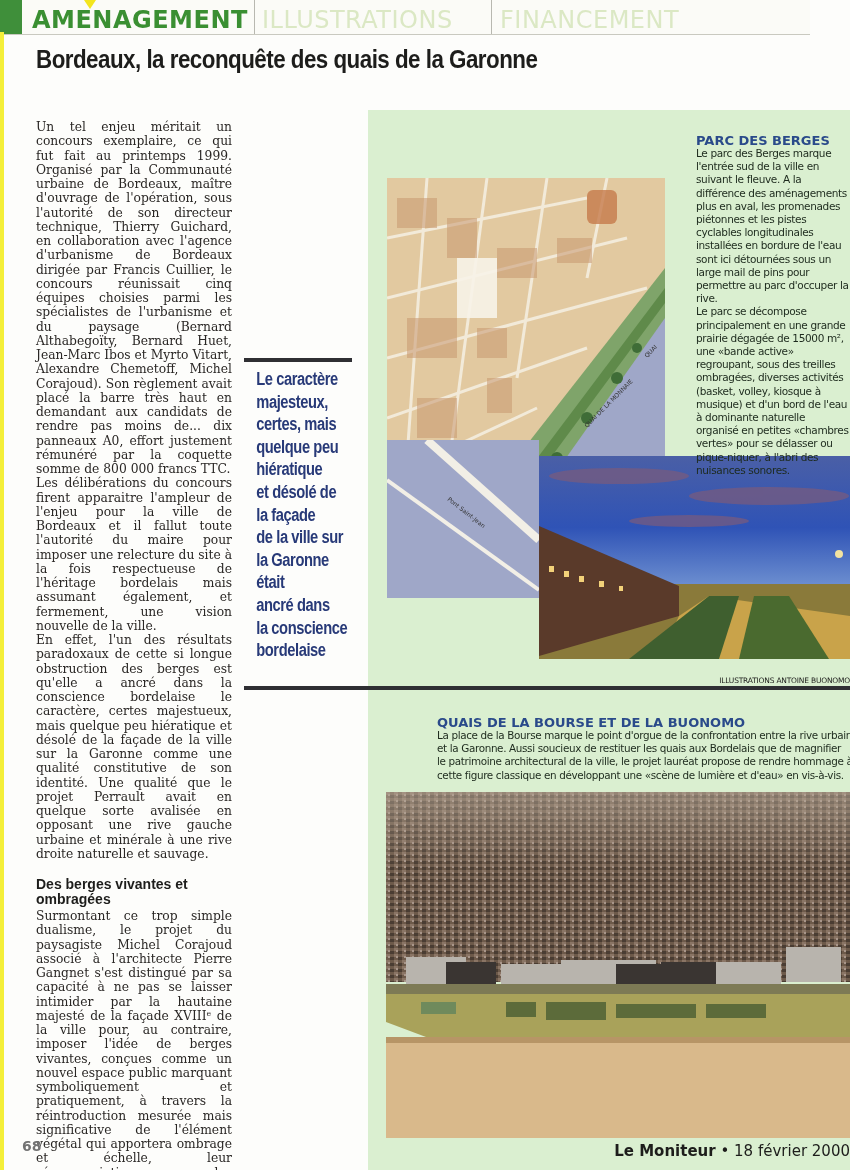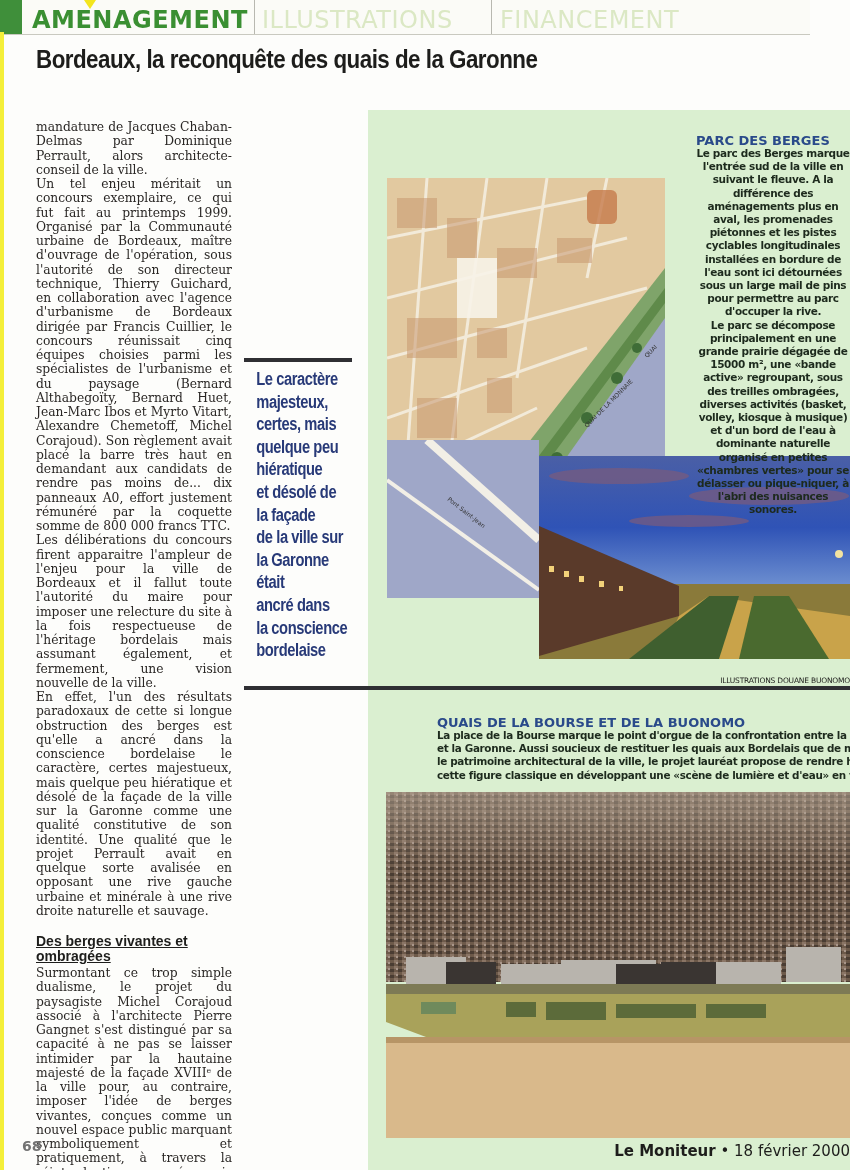--- a/index.html
+++ b/index.html
@@ -22,41 +22,41 @@
   .tab-sep { position: absolute; top: 0; width: 1px; height: 34px; background: #b8b8b0; }
 
   .page-title { position: absolute; left: 36px; top: 44px;
     font-family: "Liberation Sans", sans-serif; font-weight: bold; font-size: 26px;
     color: #1d1d1b; letter-spacing: -0.6px; transform: scaleX(0.86); transform-origin: left; white-space: nowrap; }
 
   .body-col { position: absolute; left: 36px; top: 120px; width: 196px;
     font-size: 12.3px; line-height: 14.25px; color: #2a2725; text-align: justify; }
   .body-col p { margin: 0; text-indent: 0; }
   .subhead { font-family: "Liberation Sans", sans-serif; font-weight: bold; font-size: 14px; line-height: 15px;
-    color: #1d1d1b; margin: 16px 0 2px 0 !important; text-align: left; text-decoration: underline; }
+    color: #1d1d1b; margin: 16px 0 2px 0 !important; text-align: left; }
 
   .page-number { position: absolute; left: 22px; top: 1138px; font-family: "DejaVu Sans", sans-serif;
     font-weight: bold; font-size: 14px; color: #737373; }
 
   .green-panel { position: absolute; left: 368px; top: 110px; width: 482px; height: 1060px; background: #daefd0; }
   .pq-rule { position: absolute; left: 244px; width: 108px; height: 4px; background: #2f2f33; }
   .pq-rule.top { top: 358px; }
   .pq-text { position: absolute; left: 238px; top: 368px; width: 114px; 
     font-family: "Liberation Sans", sans-serif; font-weight: bold; font-size: 17.5px; line-height: 22.6px;
     color: #283a78; letter-spacing: -0.5px; }
   .pq-text span { display: block; white-space: nowrap; transform: scaleX(0.84); transform-origin: right; }
   .long-rule { position: absolute; left: 244px; top: 686px; width: 606px; height: 4px; background: #2f2f33; }
 
   .map-image { position: absolute; left: 387px; top: 178px; width: 278px; height: 420px; overflow: hidden; background: #e6cfa7; }
   .render-image { position: absolute; left: 539px; top: 456px; width: 311px; height: 203px; overflow: hidden; }
   .aerial-image { position: absolute; left: 386px; top: 792px; width: 464px; height: 346px; overflow: hidden; }
 
   .sidebar-block { position: absolute; font-family: "DejaVu Sans", sans-serif; color: #1d2a1d; }
   .sb-title { font-weight: bold; color: #2a4a8a; font-size: 13px; line-height: 13px; }
-  .sb-text { font-weight: bold; font-size: 10.5px; line-height: 13.2px; letter-spacing: -0.35px; text-align: center; }
+  .sb-text { font-weight: normal; font-size: 10.5px; line-height: 13.2px; letter-spacing: -0.35px; }
   .parc { left: 696px; top: 134px; width: 154px; }
   .quais { left: 437px; top: 716px; width: 413px; }
   .quais .sb-text { font-size: 10.4px; white-space: nowrap; }
 
   .credit { position: absolute; right: 0; top: 676px; font-family: "DejaVu Sans", sans-serif;
     font-size: 7.5px; color: #1d1d1b; letter-spacing: -0.2px; white-space: nowrap; }
   .footer { position: absolute; right: 0; top: 1142px; font-family: "DejaVu Sans", sans-serif;
     font-size: 15px; color: #1d1d1b; white-space: nowrap; }
   .footer b { font-weight: bold; }
   svg { display: block; }
@@ -73,21 +73,20 @@
   <div class="tab-sep" style="left:491px"></div>
   <div class="section-tab tab-inactive tab-fin">FINANCEMENT</div>
 </div>
 <div class="edge-yellow"></div>
 
 <h1 class="page-title" style="margin:0">Bordeaux, la reconquête des quais de la Garonne</h1>
 
 <div class="green-panel"></div>
 
 <div class="body-col">
-  <p>mandature de Jacques Chaban-Delmas par Dominique Perrault, alors architecte-conseil de la ville.</p>
   <p>Un tel enjeu méritait un concours exemplaire, ce qui fut fait au printemps 1999. Organisé par la Communauté urbaine de Bordeaux, maître d'ouvrage de l'opération, sous l'autorité de son directeur technique, Thierry Guichard, en collaboration avec l'agence d'urbanisme de Bordeaux dirigée par Francis Cuillier, le concours réunissait cinq équipes choisies parmi les spécialistes de l'urbanisme et du paysage (Bernard Althabegoïty, Bernard Huet, Jean-Marc Ibos et Myrto Vitart, Alexandre Chemetoff, Michel Corajoud). Son règlement avait placé la barre très haut en demandant aux candidats de rendre pas moins de... dix panneaux A0, effort justement rémunéré par la coquette somme de 800 000 francs TTC.</p>
   <p>Les délibérations du concours firent apparaitre l'ampleur de l'enjeu pour la ville de Bordeaux et il fallut toute l'autorité du maire pour imposer une relecture du site à la fois respectueuse de l'héritage bordelais mais assumant également, et fermement, une vision nouvelle de la ville.</p>
   <p>En effet, l'un des résultats paradoxaux de cette si longue obstruction des berges est qu'elle a ancré dans la conscience bordelaise le caractère, certes majestueux, mais quelque peu hiératique et désolé de la façade de la ville sur la Garonne comme une qualité constitutive de son identité. Une qualité que le projet Perrault avait en quelque sorte avalisée en opposant une rive gauche urbaine et minérale à une rive droite naturelle et sauvage.</p>
   <p class="subhead">Des berges vivantes et ombragées</p>
   <p>Surmontant ce trop simple dualisme, le projet du paysagiste Michel Corajoud associé à l'architecte Pierre Gangnet s'est distingué par sa capacité à ne pas se laisser intimider par la hautaine majesté de la façade XVIIIᵉ de la ville pour, au contraire, imposer l'idée de berges vivantes, conçues comme un nouvel espace public marquant symboliquement et pratiquement, à travers la réintroduction mesurée mais significative de l'élément végétal qui apportera ombrage et échelle, leur réappropriation par les citoyens bordelais.</p>
 
 </div>
 
 <div class="pq-rule top"></div>
 <div class="pq-text">
@@ -192,21 +191,21 @@
     <circle cx="300" cy="98" r="4" fill="#f3e3a0"></circle>
   </svg>
 </div>
 
 <div class="sidebar-block parc">
   <div class="sb-title">PARC DES BERGES</div>
   <div class="sb-text">Le parc des Berges marque l'entrée sud de la ville en suivant le fleuve. A la différence des aménagements plus en aval, les promenades piétonnes et les pistes cyclables longitudinales installées en bordure de l'eau sont ici détournées sous un large mail de pins pour permettre au parc d'occuper la rive.</div>
   <div class="sb-text">Le parc se décompose principalement en une grande prairie dégagée de 15000 m², une «bande active» regroupant, sous des treilles ombragées, diverses activités (basket, volley, kiosque à musique) et d'un bord de l'eau à dominante naturelle organisé en petites «chambres vertes» pour se délasser ou pique-niquer, à l'abri des nuisances sonores.</div>
 </div>
 
-<div class="credit">ILLUSTRATIONS DOUANE BUONOMO</div>
+<div class="credit">ILLUSTRATIONS ANTOINE BUONOMO</div>
 
 <div class="sidebar-block quais">
   <div class="sb-title">QUAIS DE LA BOURSE ET DE LA BUONOMO</div>
   <div class="sb-text">La place de la Bourse marque le point d'orgue de la confrontation entre la rive urbaine</div>
   <div class="sb-text">et la Garonne. Aussi soucieux de restituer les quais aux Bordelais que de magnifier</div>
   <div class="sb-text">le patrimoine architectural de la ville, le projet lauréat propose de rendre hommage à</div>
   <div class="sb-text">cette figure classique en développant une «scène de lumière et d'eau» en vis-à-vis.</div>
 </div>
 
 <div class="aerial-image">

